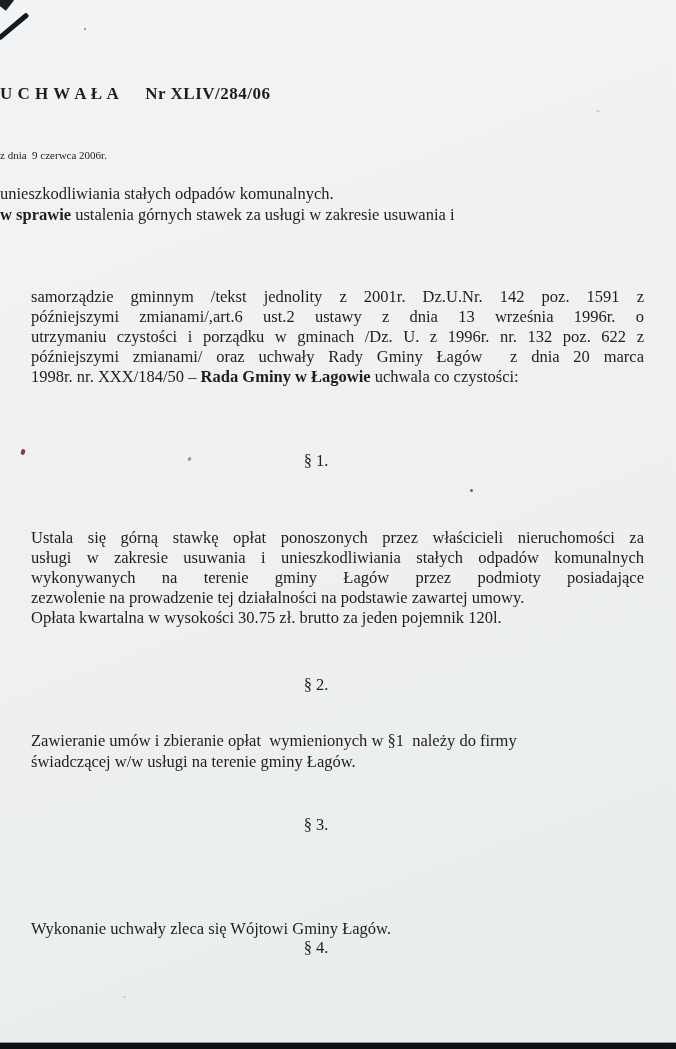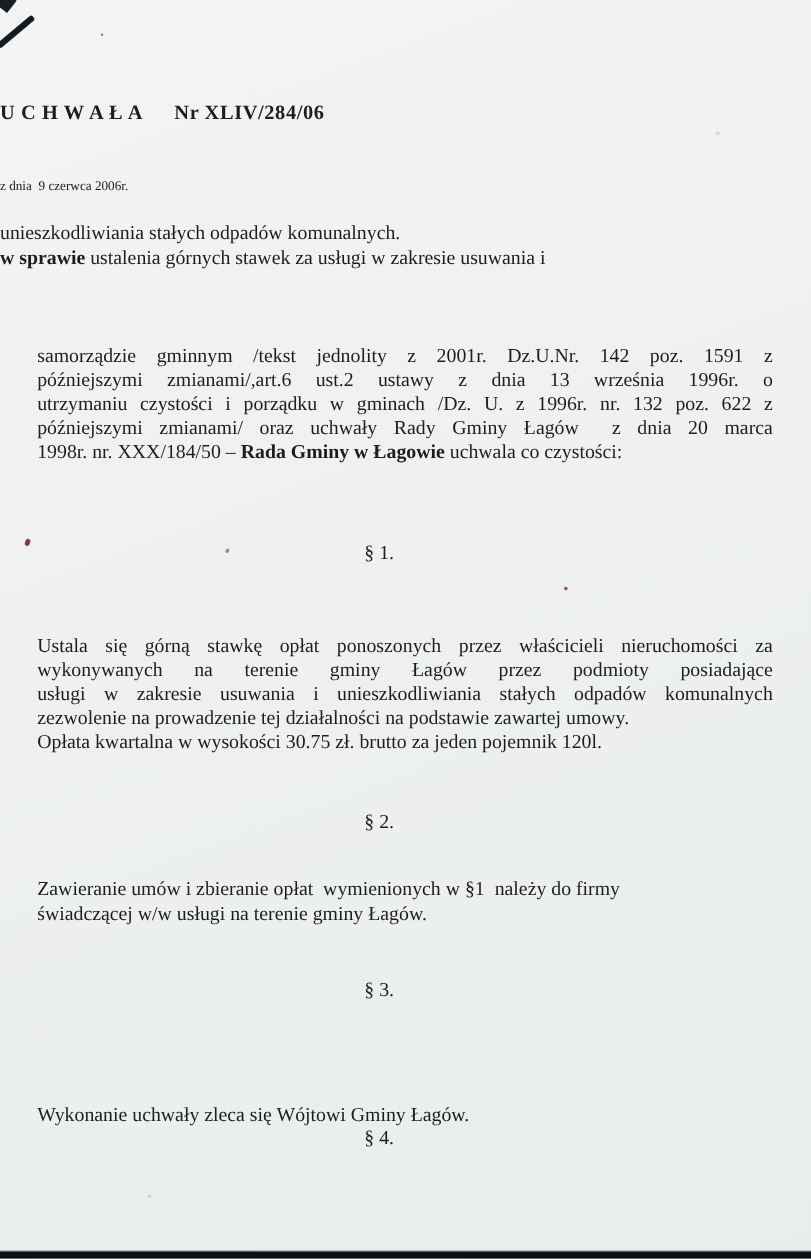--- a/index.html
+++ b/index.html
@@ -72,22 +72,22 @@
     <div class="jline">samorządzie gminnym /tekst jednolity z 2001r. Dz.U.Nr. 142 poz. 1591 z</div>
     <div class="jline">późniejszymi zmianami/,art.6 ust.2 ustawy z dnia 13 września 1996r. o</div>
     <div class="jline">utrzymaniu czystości i porządku w gminach /Dz. U. z 1996r. nr. 132 poz. 622 z</div>
     <div class="jline pline">późniejszymi zmianami/ oraz uchwały Rady Gminy Łagów  z dnia 20 marca</div>
     <div class="pline"><span>1998r. nr. XXX/184/50 – </span><b>Rada Gminy w Łagowie</b><span> uchwala co czystości:</span></div>
   </div>
 
   <div class="sec-head s1-head">§ 1.</div>
   <div class="bodytext s1-body">
     <div class="jline">Ustala się górną stawkę opłat ponoszonych przez właścicieli nieruchomości za</div>
+    <div class="jline">usługi w zakresie usuwania i unieszkodliwiania stałych odpadów komunalnych</div>
     <div class="jline">wykonywanych na terenie gminy Łagów przez podmioty posiadające</div>
-    <div class="jline">usługi w zakresie usuwania i unieszkodliwiania stałych odpadów komunalnych</div>
     <div class="pline">zezwolenie na prowadzenie tej działalności na podstawie zawartej umowy.</div>
     <div class="pline">Opłata kwartalna w wysokości 30.75 zł. brutto za jeden pojemnik 120l.</div>
   </div>
 
   <div class="sec-head s2-head">§ 2.</div>
   <div class="bodytext s2-body">
     <div class="pline">Zawieranie umów i zbieranie opłat  wymienionych w §1  należy do firmy</div>
     <div class="pline">świadczącej w/w usługi na terenie gminy Łagów.</div>
   </div>
 

